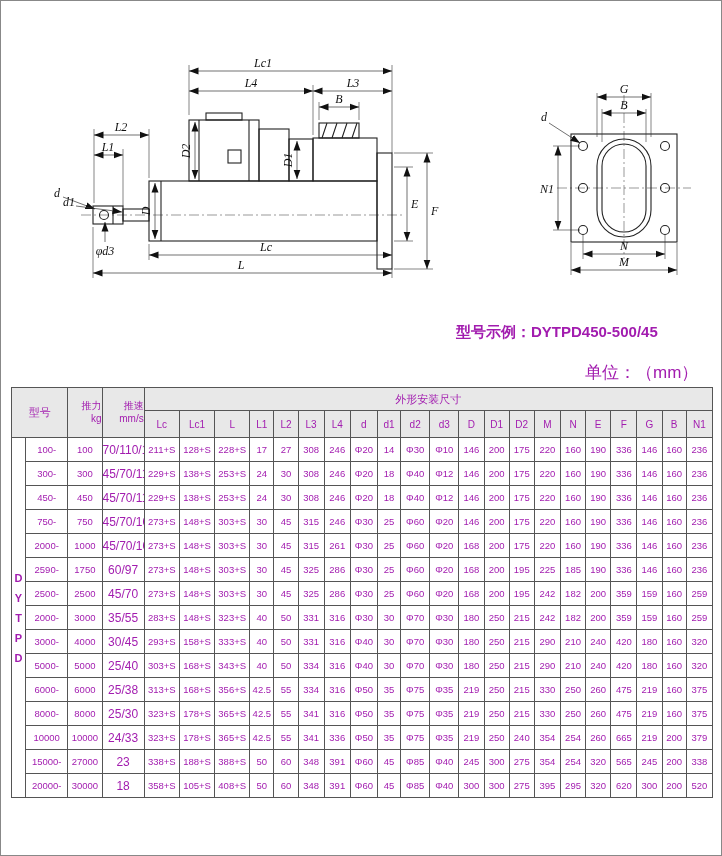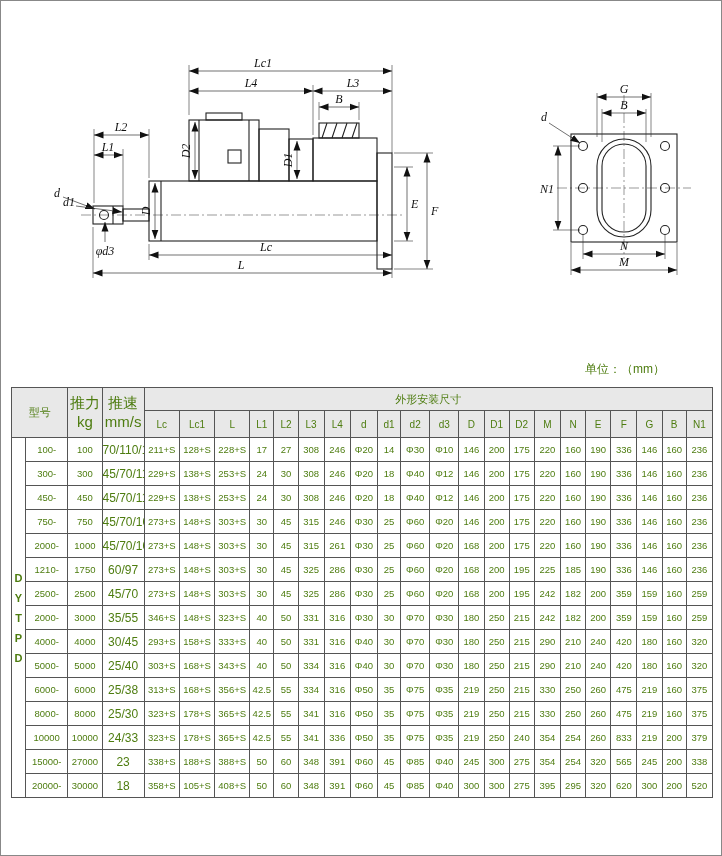--- a/index.html
+++ b/index.html
@@ -1,34 +1,34 @@
 <!DOCTYPE html>
 <html><head>
 <meta charset="utf-8">
 <style>
   html,body{margin:0;padding:0;background:#fff;}
   .page{position:relative;width:722px;height:856px;background:#fff;border:1px solid #888;
-        box-sizing:border-box;font-family:"Liberation Sans",sans-serif;color:#4d7c0f;overflow:hidden;}
+        box-sizing:border-box;font-family:"Liberation Sans",sans-serif;color:#a21caf;overflow:hidden;}
   
   .drawing{position:absolute;left:0;top:6px;}
   .part{fill:none;stroke:#222;stroke-width:1.1;}
   .ext{stroke:#333;stroke-width:0.6;fill:none;}
   .dim{stroke:#333;stroke-width:0.7;fill:none;}
   .cl{stroke:#555;stroke-width:0.6;stroke-dasharray:10 3 2 3;fill:none;}
   .lbl{font-family:"Liberation Serif",serif;font-style:italic;font-size:12px;fill:#111;}
   
   .model-example{position:absolute;left:455px;top:322px;font-size:15px;font-weight:bold;}
-  .unit-label{position:absolute;left:584px;top:360px;font-size:12px;}
+  .unit-label{position:absolute;left:584px;top:360px;font-size:17px;}
   
   .tbl-wrap{position:absolute;left:10px;top:386px;width:702px;}
   table{border-collapse:collapse;table-layout:fixed;width:702px;}
   th,td{border:1px solid #555;text-align:center;vertical-align:middle;padding:0;
         font-weight:normal;overflow:hidden;white-space:nowrap;}
   th.h{background:#e8e8e8;font-size:11px;}
-  th.h div{font-size:15px;line-height:1.25;}
+  th.h div{font-size:10px;line-height:1.25;text-align:right;}
   th.dimh{background:#e8e8e8;font-size:10px;height:26px;}
   tbody td{font-size:9.5px;height:23px;background:#fff;}
   td.speed{font-size:12px;}
   td.series div{font-size:11px;margin:8px 0;font-weight:bold;}
 </style>
 </head>
 <body>
 
 <div class="page">
 
@@ -155,20 +155,21 @@
 
       <text class="lbl" x="623" y="86" text-anchor="middle">G</text>
       <text class="lbl" x="623" y="102" text-anchor="middle">B</text>
       <text class="lbl" x="543" y="114" text-anchor="middle">d</text>
       <text class="lbl" x="546" y="186" text-anchor="middle">N1</text>
       <text class="lbl" x="623" y="243" text-anchor="middle">N</text>
       <text class="lbl" x="623" y="259" text-anchor="middle">M</text>
     </g>
   </svg>
 
+  <div class="model-example">型号示例：DYTPD450-500/45</div>
   <div class="unit-label">单位：（mm）</div>
 
   <div class="tbl-wrap">
     <table>
       <colgroup>
         <col style="width:14px">
           <col style="width:42px">
           <col style="width:34px">
           <col style="width:42px">
         <col style="width:35px">
@@ -362,21 +363,21 @@
             <td>175</td>
             <td>220</td>
             <td>160</td>
             <td>190</td>
             <td>336</td>
             <td>146</td>
             <td>160</td>
             <td>236</td>
           </tr>
           <tr>
-            <td>1210-</td>
+            <td>2590-</td>
             <td>1750</td>
             <td class="speed">60/97</td>
             <td>273+S</td>
             <td>148+S</td>
             <td>303+S</td>
             <td>30</td>
             <td>45</td>
             <td>325</td>
             <td>286</td>
             <td>Φ30</td>
@@ -417,21 +418,21 @@
             <td>200</td>
             <td>359</td>
             <td>159</td>
             <td>160</td>
             <td>259</td>
           </tr>
           <tr>
             <td>2000-</td>
             <td>3000</td>
             <td class="speed">35/55</td>
-            <td>346+S</td>
+            <td>283+S</td>
             <td>148+S</td>
             <td>323+S</td>
             <td>40</td>
             <td>50</td>
             <td>331</td>
             <td>316</td>
             <td>Φ30</td>
             <td>30</td>
             <td>Φ70</td>
             <td>Φ30</td>
@@ -440,21 +441,21 @@
             <td>215</td>
             <td>242</td>
             <td>182</td>
             <td>200</td>
             <td>359</td>
             <td>159</td>
             <td>160</td>
             <td>259</td>
           </tr>
           <tr>
-            <td>4000-</td>
+            <td>3000-</td>
             <td>4000</td>
             <td class="speed">30/45</td>
             <td>293+S</td>
             <td>158+S</td>
             <td>333+S</td>
             <td>40</td>
             <td>50</td>
             <td>331</td>
             <td>316</td>
             <td>Φ40</td>
@@ -564,21 +565,21 @@
             <td>Φ50</td>
             <td>35</td>
             <td>Φ75</td>
             <td>Φ35</td>
             <td>219</td>
             <td>250</td>
             <td>240</td>
             <td>354</td>
             <td>254</td>
             <td>260</td>
-            <td>833</td>
+            <td>665</td>
             <td>219</td>
             <td>200</td>
             <td>379</td>
           </tr>
           <tr>
             <td>15000-</td>
             <td>27000</td>
             <td class="speed">23</td>
             <td>338+S</td>
             <td>188+S</td>

